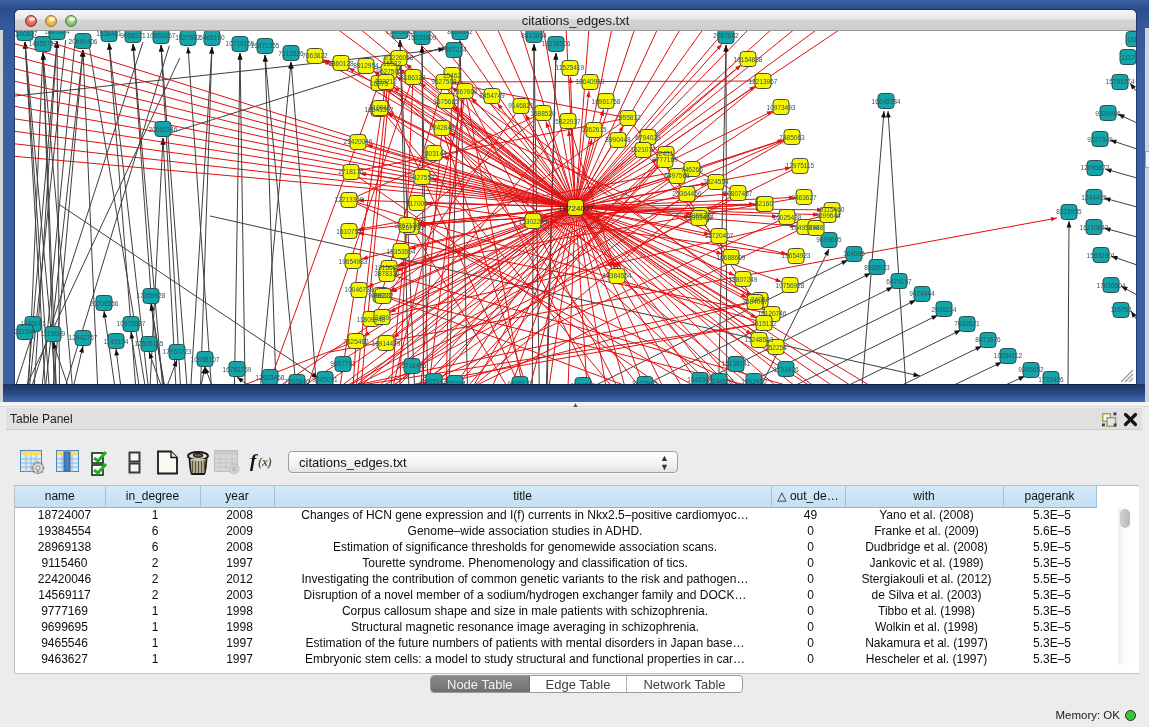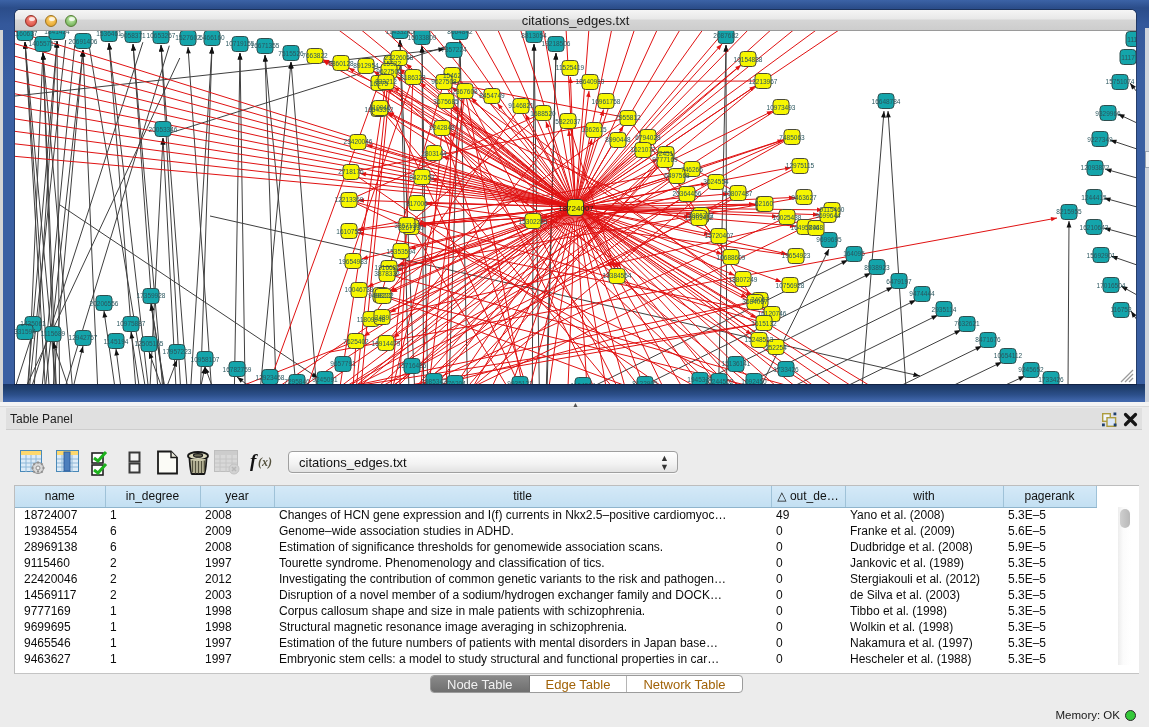--- a/index.html
+++ b/index.html
@@ -30,21 +30,21 @@
 #tl-y { left:30px; background:radial-gradient(circle at 50% 35%,#fbdf9c 0%,#f3bb4a 45%,#db9c28 100%); border:0.5px solid #9e7420;}
 #tl-g { left:50px; background:radial-gradient(circle at 50% 35%,#d7f3c3 0%,#96cd7d 45%,#61a148 100%); border:0.5px solid #567e37;}
 
 #graphbg { position:absolute; left:0; top:21px; width:1121px; height:353px; background:#fff; overflow:hidden; }
 
 
 #splitter { position:absolute; left:0; top:402px; width:1149px; height:5px; background:#f4f4f4; border-bottom:1px solid #d9d9d9; }
 #splitter .knob { position:absolute; left:571px; top:0px; width:9px; height:5px; color:#555; font-size:7px; line-height:5px; text-align:center;}
 
 
-#panel { position:absolute; left:0; top:407px; width:1149px; height:320px; background:#ececec; }
+#panel { position:absolute; left:0; top:407px; width:1149px; height:320px; background:#ececec;text-align:center; }
 #panel-title { position:absolute; left:6px; top:1px; width:1136px; height:22px; background:#e0e0e0;
   border-bottom:1px solid #cdcdcd; }
 #panel-title span { position:absolute; left:4px; top:4px; font-size:12px; color:#1c1c1c; }
 #pt-icons { position:absolute; right:4px; top:4px; }
 
 #toolbar { position:absolute; left:7px; top:39px; width:1135px; height:36px; }
 #toolbar svg.icon { position:absolute; top:4px; }
 #combo { position:absolute; left:281px; top:5px; width:390px; height:22px; border:1px solid #9f9f9f; border-radius:4px;
   background:linear-gradient(180deg,#ffffff 0%,#f2f2f2 60%,#e2e2e2 100%); box-shadow:0 1px 1px rgba(255,255,255,.8);}
 #combo .txt { position:absolute; left:10px; top:3px; font-size:13px; color:#111; }
@@ -58,21 +58,21 @@
   border-right:1px solid #9fc2d8; border-bottom:1px solid #8fb4cc; font-weight:normal; color:#111;
   overflow:hidden; white-space:nowrap; }
 table.grid td { height:16px; padding:0 0 0 5px; color:#0c0c0c; overflow:hidden; white-space:nowrap; }
 #vscroll { position:absolute; left:1118px; top:100px; width:13px; height:158px;
   background:linear-gradient(90deg,#ededed,#fbfbfb 40%,#fff); }
 #vscroll .thumb { position:absolute; left:1.5px; top:2px; width:10px; height:19px; border-radius:5px;
   background:linear-gradient(90deg,#cfcfcf,#b8b8b8); }
 
 #tabs { position:absolute; left:430px; top:268px; height:18px; display:flex;
   border:1px solid #9b9b9b; border-radius:4px; overflow:hidden; background:#fff; }
-#tabs .tab { padding:1px 16px 0 16px; font-size:13px; color:#a16207; border-right:1px solid #b5b5b5; line-height:16px;}
+#tabs .tab { padding:1px 16px 0 16px; font-size:13px; color:#404040; border-right:1px solid #b5b5b5; line-height:16px;}
 #tabs .tab.sel { background:linear-gradient(180deg,#8a8a8a,#6f6f6f); color:#f2f2f2; border-right:1px solid #6f6f6f;}
 #status { position:absolute; right:13px; bottom:6px; font-size:11.5px; color:#1a1a1a; }
 #status .dot { display:inline-block; width:11px; height:11px; border-radius:50%; background:#35c93a;
   border:1px solid #2a2a2a; vertical-align:-2px; margin-left:5px;}
 #panel-rightstrip { position:absolute; right:0px; top:0px; width:1149px; height:0px;}
 </style>
 </head>
 <body>
 <div id="desktop"></div>
 <div id="band"></div>
@@ -1076,21 +1076,21 @@
             <td>0</td>
             <td>Nakamura et al. (1997)</td>
             <td>5.3E–5</td>
           </tr>
       <tr>
             <td>9463627</td>
             <td>1</td>
             <td>1997</td>
             <td>Embryonic stem cells: a model to study structural and functional properties in car…</td>
             <td>0</td>
-            <td>Hescheler et al. (1988)</td>
+            <td>Hescheler et al. (1997)</td>
             <td>5.3E–5</td>
           </tr>
     </tbody>
       </table>
   </div>
   <div id="vscroll">
       <div class="thumb"></div>
     </div>
 
   <div id="tabs">

